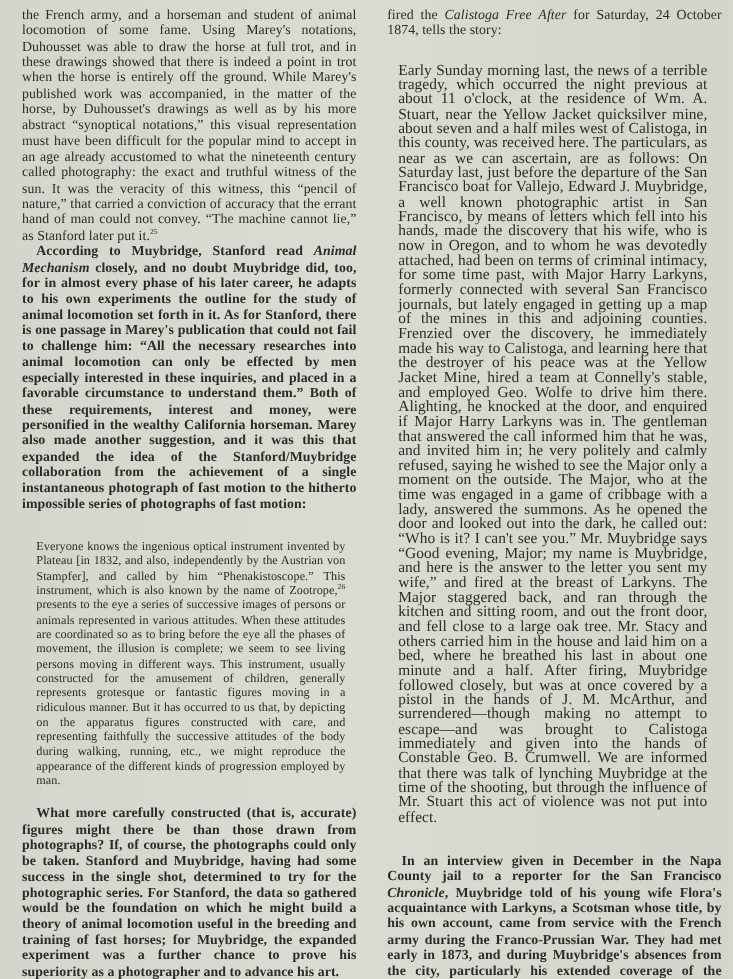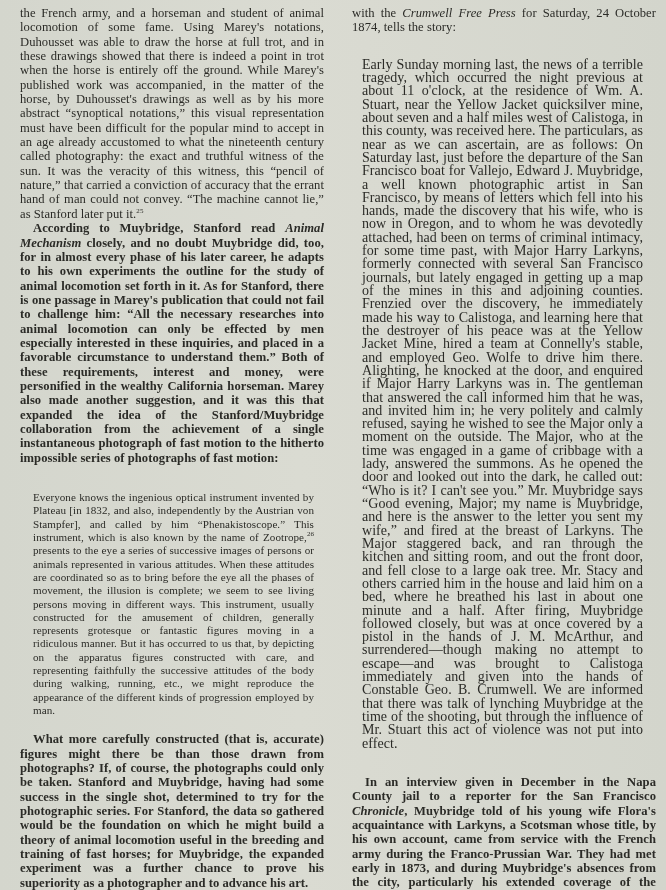--- a/index.html
+++ b/index.html
@@ -33,20 +33,20 @@
     <p class="body-p"><span>the French army, and a horseman and student of animal locomotion of some fame. Using Marey's notations, Duhousset was able to draw the horse at full trot, and in these drawings showed that there is indeed a point in trot when the horse is entirely off the ground. While Marey's published work was accompanied, in the matter of the horse, by Duhousset's drawings as well as by his more abstract “synoptical notations,” this visual representation must have been difficult for the popular mind to accept in an age already accustomed to what the nineteenth century called photography: the exact and truthful witness of the sun. It was the veracity of this witness, this “pencil of nature,” that carried a conviction of accuracy that the errant hand of man could not convey. “The machine cannot lie,” as Stanford later put it.</span><sup>25</sup></p>
     <p class="body-p indent"><span>According to Muybridge, Stanford read </span><em>Animal Mechanism</em><span> closely, and no doubt Muybridge did, too, for in almost every phase of his later career, he adapts to his own experiments the outline for the study of animal locomotion set forth in it. As for Stanford, there is one passage in Marey's publication that could not fail to challenge him: “All the necessary researches into animal locomotion can only be effected by men especially interested in these inquiries, and placed in a favorable circumstance to understand them.” Both of these requirements, interest and money, were personified in the wealthy California horseman. Marey also made another suggestion, and it was this that expanded the idea of the Stanford/Muybridge collaboration from the achievement of a single instantaneous photograph of fast motion to the hitherto impossible series of photographs of fast motion:</span></p>
 
     <p class="quote"><span>Everyone knows the ingenious optical instrument invented by Plateau [in 1832, and also, independently by the Austrian von Stampfer], and called by him “Phenakistoscope.” This instrument, which is also known by the name of Zootrope,</span><sup>26</sup><span> presents to the eye a series of successive images of persons or animals represented in various attitudes. When these attitudes are coordinated so as to bring before the eye all the phases of movement, the illusion is complete; we seem to see living persons moving in different ways. This instrument, usually constructed for the amusement of children, generally represents grotesque or fantastic figures moving in a ridiculous manner. But it has occurred to us that, by depicting on the apparatus figures constructed with care, and representing faithfully the successive attitudes of the body during walking, running, etc., we might reproduce the appearance of the different kinds of progression employed by man.</span></p>
 
     <p class="body-p indent after-quote">What more carefully constructed (that is, accurate) figures might there be than those drawn from photographs? If, of course, the photographs could only be taken. Stanford and Muybridge, having had some success in the single shot, determined to try for the photographic series. For Stanford, the data so gathered would be the foundation on which he might build a theory of animal locomotion useful in the breeding and training of fast horses; for Muybridge, the expanded experiment was a further chance to prove his superiority as a photographer and to advance his art.</p>
     <p class="body-p indent">Any advancement, however, was dramatically curtailed by the terrible event of 17 October 1874. The following account</p>
   </div>
 
   <div class="col col-right">
-    <p class="body-p"><span>with the </span><em>Crumwell Free Press</em><span> for Saturday, 24 October 1874, tells the story:</span></p>
+    <p class="body-p"><span>fired the </span><em>Calistoga Free After</em><span> for Saturday, 24 October 1874, tells the story:</span></p>
 
     <p class="quote-r">Early Sunday morning last, the news of a terrible tragedy, which occurred the night previous at about 11 o'clock, at the residence of Wm. A. Stuart, near the Yellow Jacket quicksilver mine, about seven and a half miles west of Calistoga, in this county, was received here. The particulars, as near as we can ascertain, are as follows: On Saturday last, just before the departure of the San Francisco boat for Vallejo, Edward J. Muybridge, a well known photographic artist in San Francisco, by means of letters which fell into his hands, made the discovery that his wife, who is now in Oregon, and to whom he was devotedly attached, had been on terms of criminal intimacy, for some time past, with Major Harry Larkyns, formerly connected with several San Francisco journals, but lately engaged in getting up a map of the mines in this and adjoining counties. Frenzied over the discovery, he immediately made his way to Calistoga, and learning here that the destroyer of his peace was at the Yellow Jacket Mine, hired a team at Connelly's stable, and employed Geo. Wolfe to drive him there. Alighting, he knocked at the door, and enquired if Major Harry Larkyns was in. The gentleman that answered the call informed him that he was, and invited him in; he very politely and calmly refused, saying he wished to see the Major only a moment on the outside. The Major, who at the time was engaged in a game of cribbage with a lady, answered the summons. As he opened the door and looked out into the dark, he called out: “Who is it? I can't see you.” Mr. Muybridge says “Good evening, Major; my name is Muybridge, and here is the answer to the letter you sent my wife,” and fired at the breast of Larkyns. The Major staggered back, and ran through the kitchen and sitting room, and out the front door, and fell close to a large oak tree. Mr. Stacy and others carried him in the house and laid him on a bed, where he breathed his last in about one minute and a half. After firing, Muybridge followed closely, but was at once covered by a pistol in the hands of J. M. McArthur, and surrendered—though making no attempt to escape—and was brought to Calistoga immediately and given into the hands of Constable Geo. B. Crumwell. We are informed that there was talk of lynching Muybridge at the time of the shooting, but through the influence of Mr. Stuart this act of violence was not put into effect.</p>
 
     <p class="body-p indent after-quote-r"><span>In an interview given in December in the Napa County jail to a reporter for the San Francisco </span><em>Chronicle</em><span>, Muybridge told of his young wife Flora's acquaintance with Larkyns, a Scotsman whose title, by his own account, came from service with the French army during the Franco-Prussian War. They had met early in 1873, and during Muybridge's absences from the city, particularly his extended coverage of the Modoc War in April and May of that year, acquaintance become infatuation. The handsome and sociable major, who was then turning his varied talents to writing on art and theater for San Francisco journals, escorted Flora to the theater while the famous English actress Adelaide Neilson was “playing her engagement.” Muybridge made his objections known to both of them in the strongest terms, and thought the matter finished. But it was not. On the fatal day, he had received letters from a confidant of the lovers giving proof that the son born in April 1874, whom he had named Florado Helios Muybridge, was not, after all, his. “I loved</span></p>
   </div>
 
 </div>
 
 </body></html>

